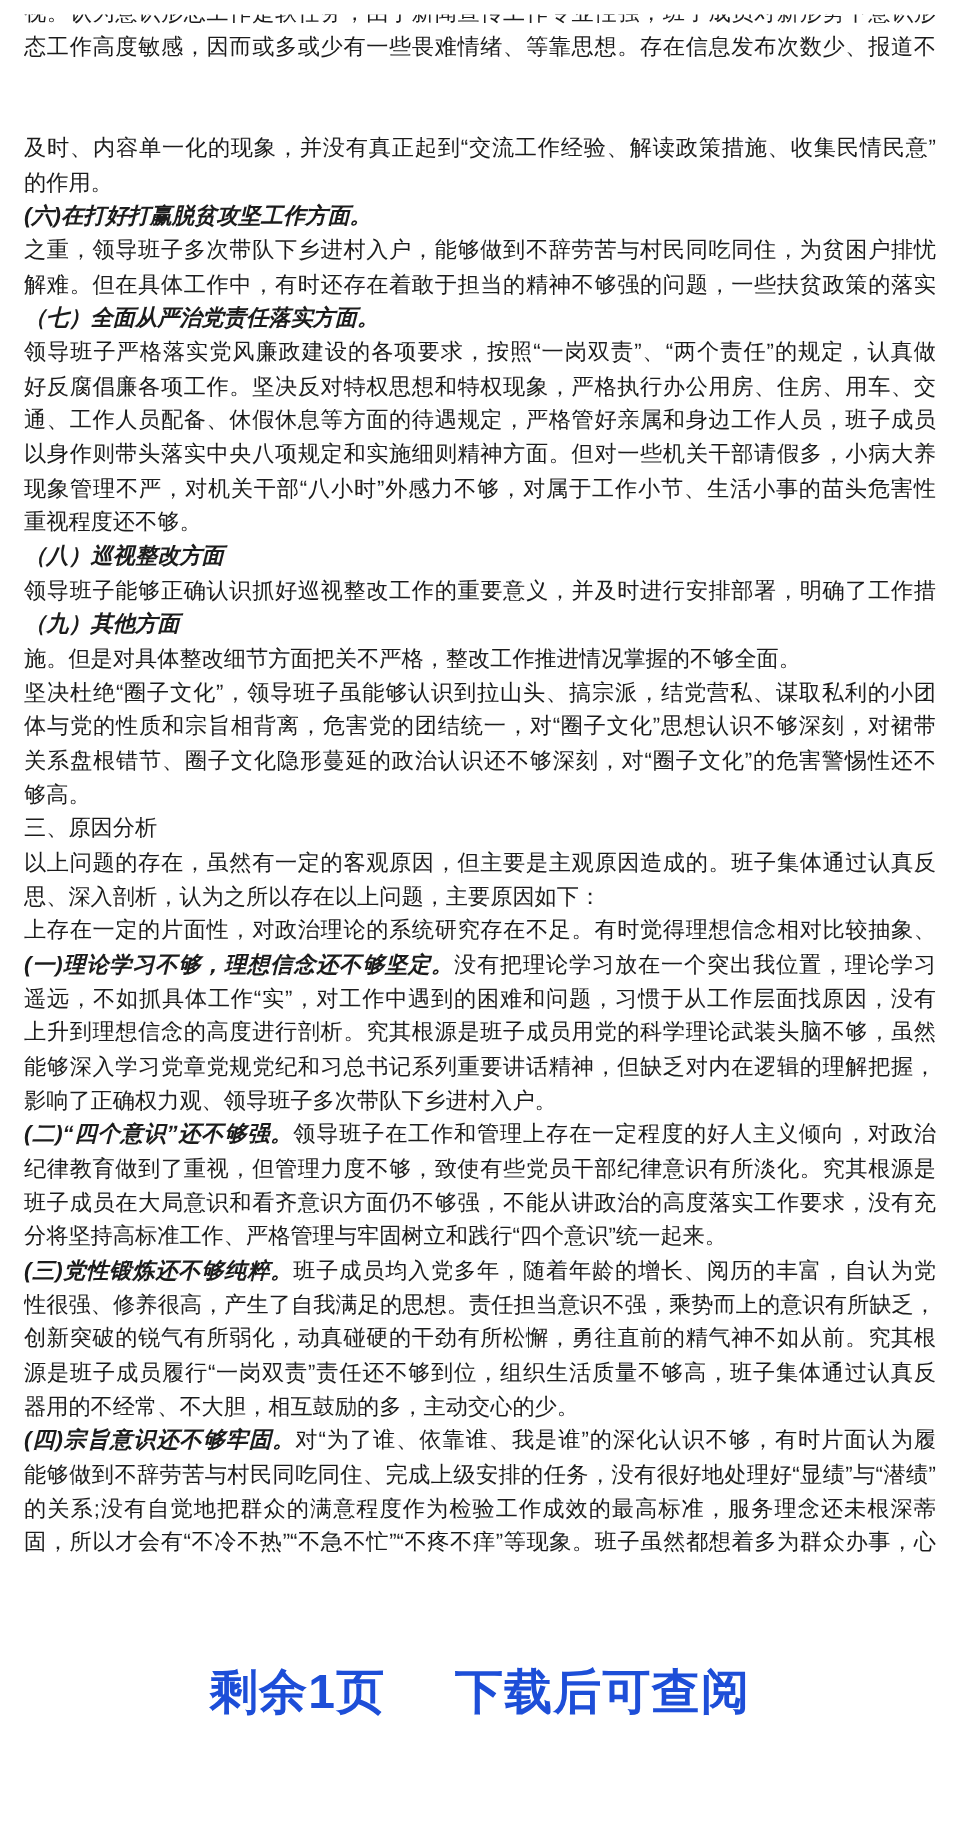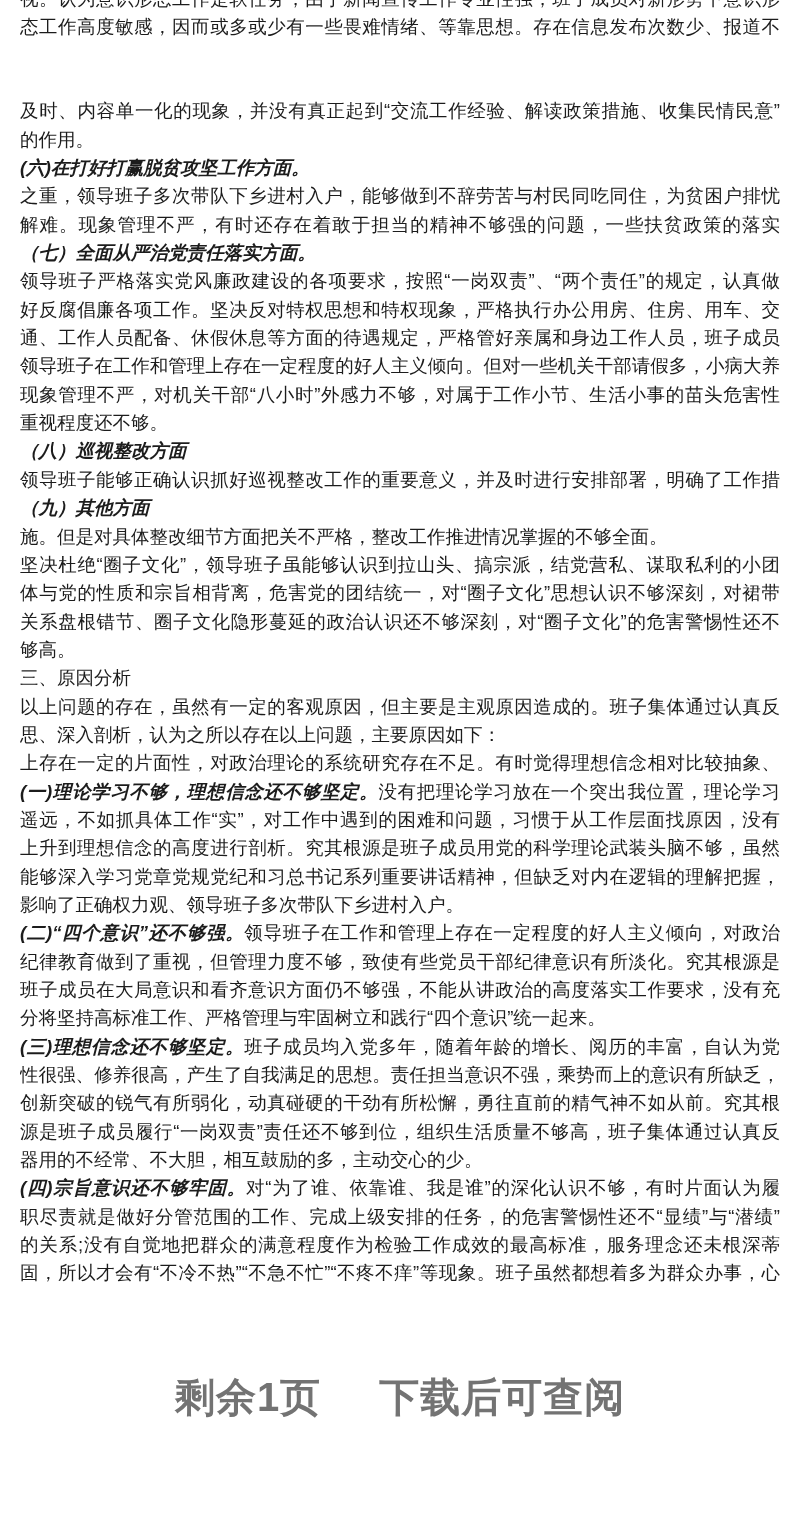--- a/index.html
+++ b/index.html
@@ -9,21 +9,21 @@
   }
   body {
     width: 800px;
     height: 1526px;
     overflow: hidden;
     font-family: "Liberation Sans", sans-serif;
     color: #1c1c1c;
   }
   .page {
     width: 760px;
-    padding: 0 20px;
+    padding: 12px 20px;
   }
   .line {
     font-size: 18.5px;
     line-height: 28.35px;
     height: 28.35px;
     overflow: hidden;
     text-align: justify;
     text-align-last: justify;
     text-justify: inter-character;
     white-space: normal;
@@ -67,26 +67,26 @@
   <div id="lines-container">
       <div class="clip-wrap">
         <div class="line"><span>视。认为意识形态工作是软任务，由于新闻宣传工作专业性强，班子成员对新形势下意识形</span></div>
       </div>
       <div class="line"><span>态工作高度敏感，因而或多或少有一些畏难情绪、等靠思想。存在信息发布次数少、报道不</span></div>
       <div class="page-break"></div>
       <div class="line"><span>及时、内容单一化的现象，并没有真正起到“交流工作经验、解读政策措施、收集民情民意”</span></div>
       <div class="line end"><span>的作用。</span></div>
       <div class="line end"><span class="b">(六)在打好打赢脱贫攻坚工作方面。</span></div>
       <div class="line"><span>之重，领导班子多次带队下乡进村入户，能够做到不辞劳苦与村民同吃同住，为贫困户排忧</span></div>
-      <div class="line"><span>解难。现象管理不严，有时还存在着敢于担当的精神不够强的问题，一些扶贫政策的落实</span></div>
+      <div class="line"><span>解难。但在具体工作中，有时还存在着敢于担当的精神不够强的问题，一些扶贫政策的落实</span></div>
       <div class="line end"><span class="b">（七）全面从严治党责任落实方面。</span></div>
       <div class="line"><span>领导班子严格落实党风廉政建设的各项要求，按照“一岗双责”、“两个责任”的规定，认真做</span></div>
       <div class="line"><span>好反腐倡廉各项工作。坚决反对特权思想和特权现象，严格执行办公用房、住房、用车、交</span></div>
       <div class="line"><span>通、工作人员配备、休假休息等方面的待遇规定，严格管好亲属和身边工作人员，班子成员</span></div>
-      <div class="line"><span>领导班子在工作和管理上存在一定程度的好人主义倾向。但对一些机关干部请假多，小病大养</span></div>
+      <div class="line"><span>以身作则带头落实中央八项规定和实施细则精神方面。但对一些机关干部请假多，小病大养</span></div>
       <div class="line"><span>现象管理不严，对机关干部“八小时”外感力不够，对属于工作小节、生活小事的苗头危害性</span></div>
       <div class="line end"><span>重视程度还不够。</span></div>
       <div class="line end"><span class="b">（八）巡视整改方面</span></div>
       <div class="line"><span>领导班子能够正确认识抓好巡视整改工作的重要意义，并及时进行安排部署，明确了工作措</span></div>
       <div class="line end"><span class="b">（九）其他方面</span></div>
       <div class="line end"><span>施。但是对具体整改细节方面把关不严格，整改工作推进情况掌握的不够全面。</span></div>
       <div class="line"><span>坚决杜绝“圈子文化”，领导班子虽能够认识到拉山头、搞宗派，结党营私、谋取私利的小团</span></div>
       <div class="line"><span>体与党的性质和宗旨相背离，危害党的团结统一，对“圈子文化”思想认识不够深刻，对裙带</span></div>
       <div class="line"><span>关系盘根错节、圈子文化隐形蔓延的政治认识还不够深刻，对“圈子文化”的危害警惕性还不</span></div>
       <div class="line end"><span>够高。</span></div>
@@ -96,27 +96,27 @@
       <div class="line"><span>上存在一定的片面性，对政治理论的系统研究存在不足。有时觉得理想信念相对比较抽象、</span></div>
       <div class="line"><span class="b">(一)理论学习不够，理想信念还不够坚定。</span><span>没有把理论学习放在一个突出我位置，理论学习</span></div>
       <div class="line"><span>遥远，不如抓具体工作“实”，对工作中遇到的困难和问题，习惯于从工作层面找原因，没有</span></div>
       <div class="line"><span>上升到理想信念的高度进行剖析。究其根源是班子成员用党的科学理论武装头脑不够，虽然</span></div>
       <div class="line"><span>能够深入学习党章党规党纪和习总书记系列重要讲话精神，但缺乏对内在逻辑的理解把握，</span></div>
       <div class="line end"><span>影响了正确权力观、领导班子多次带队下乡进村入户。</span></div>
       <div class="line"><span class="b">(二)“四个意识”还不够强。</span><span>领导班子在工作和管理上存在一定程度的好人主义倾向，对政治</span></div>
       <div class="line"><span>纪律教育做到了重视，但管理力度不够，致使有些党员干部纪律意识有所淡化。究其根源是</span></div>
       <div class="line"><span>班子成员在大局意识和看齐意识方面仍不够强，不能从讲政治的高度落实工作要求，没有充</span></div>
       <div class="line end"><span>分将坚持高标准工作、严格管理与牢固树立和践行“四个意识”统一起来。</span></div>
-      <div class="line"><span class="b">(三)理想信念还不够坚定。</span><span>班子成员均入党多年，随着年龄的增长、阅历的丰富，自认为党</span></div>
+      <div class="line"><span class="b">(三)党性锻炼还不够纯粹。</span><span>班子成员均入党多年，随着年龄的增长、阅历的丰富，自认为党</span></div>
       <div class="line"><span>性很强、修养很高，产生了自我满足的思想。责任担当意识不强，乘势而上的意识有所缺乏，</span></div>
       <div class="line"><span>创新突破的锐气有所弱化，动真碰硬的干劲有所松懈，勇往直前的精气神不如从前。究其根</span></div>
       <div class="line"><span>源是班子成员履行“一岗双责”责任还不够到位，组织生活质量不够高，班子集体通过认真反</span></div>
       <div class="line end"><span>器用的不经常、不大胆，相互鼓励的多，主动交心的少。</span></div>
       <div class="line"><span class="b">(四)宗旨意识还不够牢固。</span><span>对“为了谁、依靠谁、我是谁”的深化认识不够，有时片面认为履</span></div>
-      <div class="line"><span>职尽责就是做好分管范围的工作、完成上级安排的任务，的危害警惕性还不“显绩”与“潜绩”</span></div>
+      <div class="line"><span>能够做到不辞劳苦与村民同吃同住、完成上级安排的任务，没有很好地处理好“显绩”与“潜绩”</span></div>
       <div class="line"><span>的关系;没有自觉地把群众的满意程度作为检验工作成效的最高标准，服务理念还未根深蒂</span></div>
       <div class="line"><span>固，所以才会有“不冷不热”“不急不忙”“不疼不痒”等现象。班子虽然都想着多为群众办事，心</span></div>
     </div>
 
-  <div class="footer-banner" style="color: #737373;">
+  <div class="footer-banner" style="color: #1d4ed8;">
     <span>剩余1页</span><span class="gap"></span><span>下载后可查阅</span>
   </div>
 </div>
 
 </body></html>

